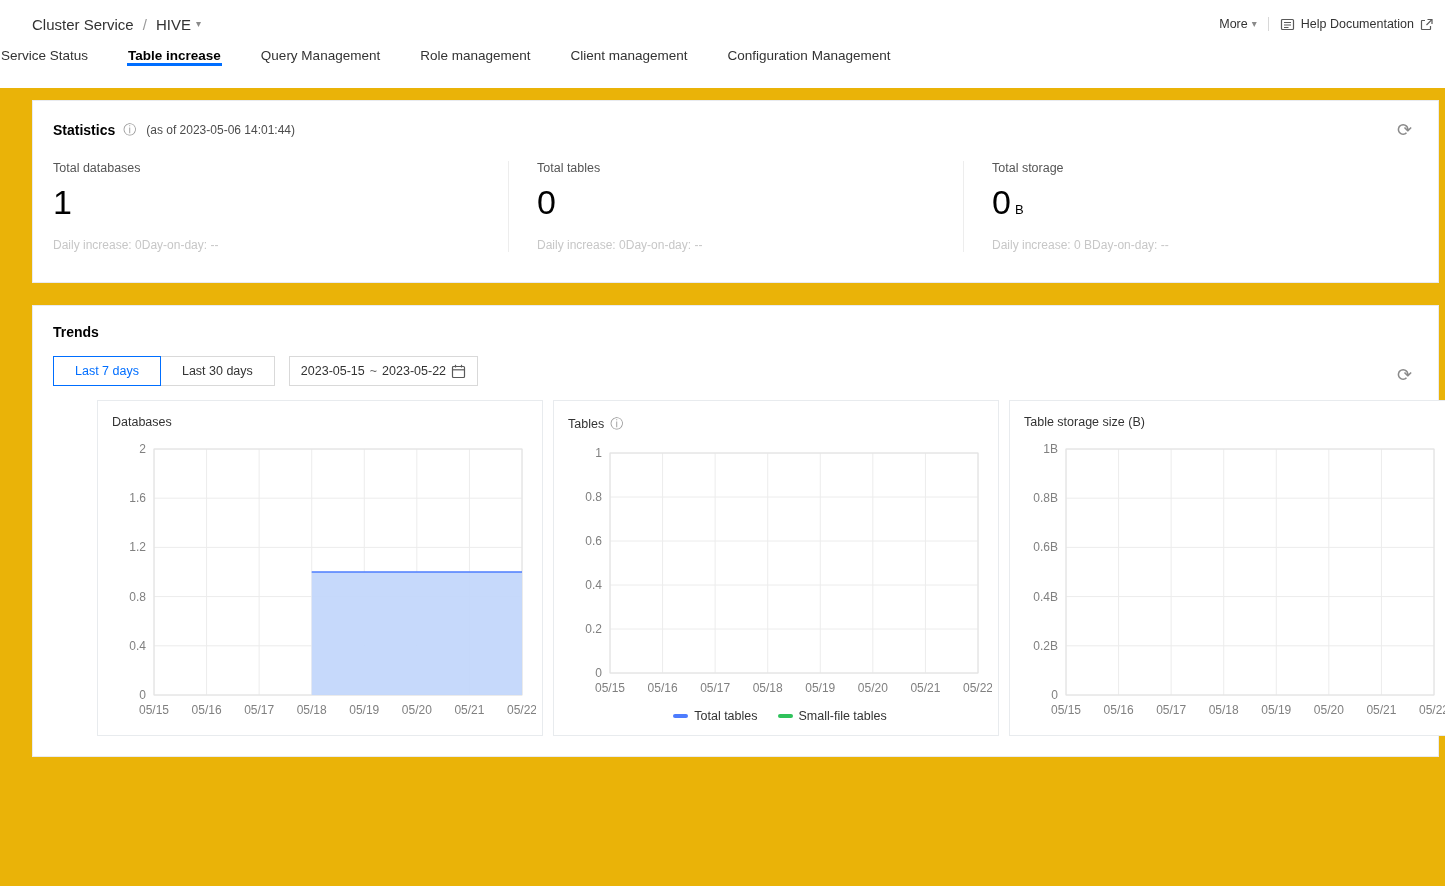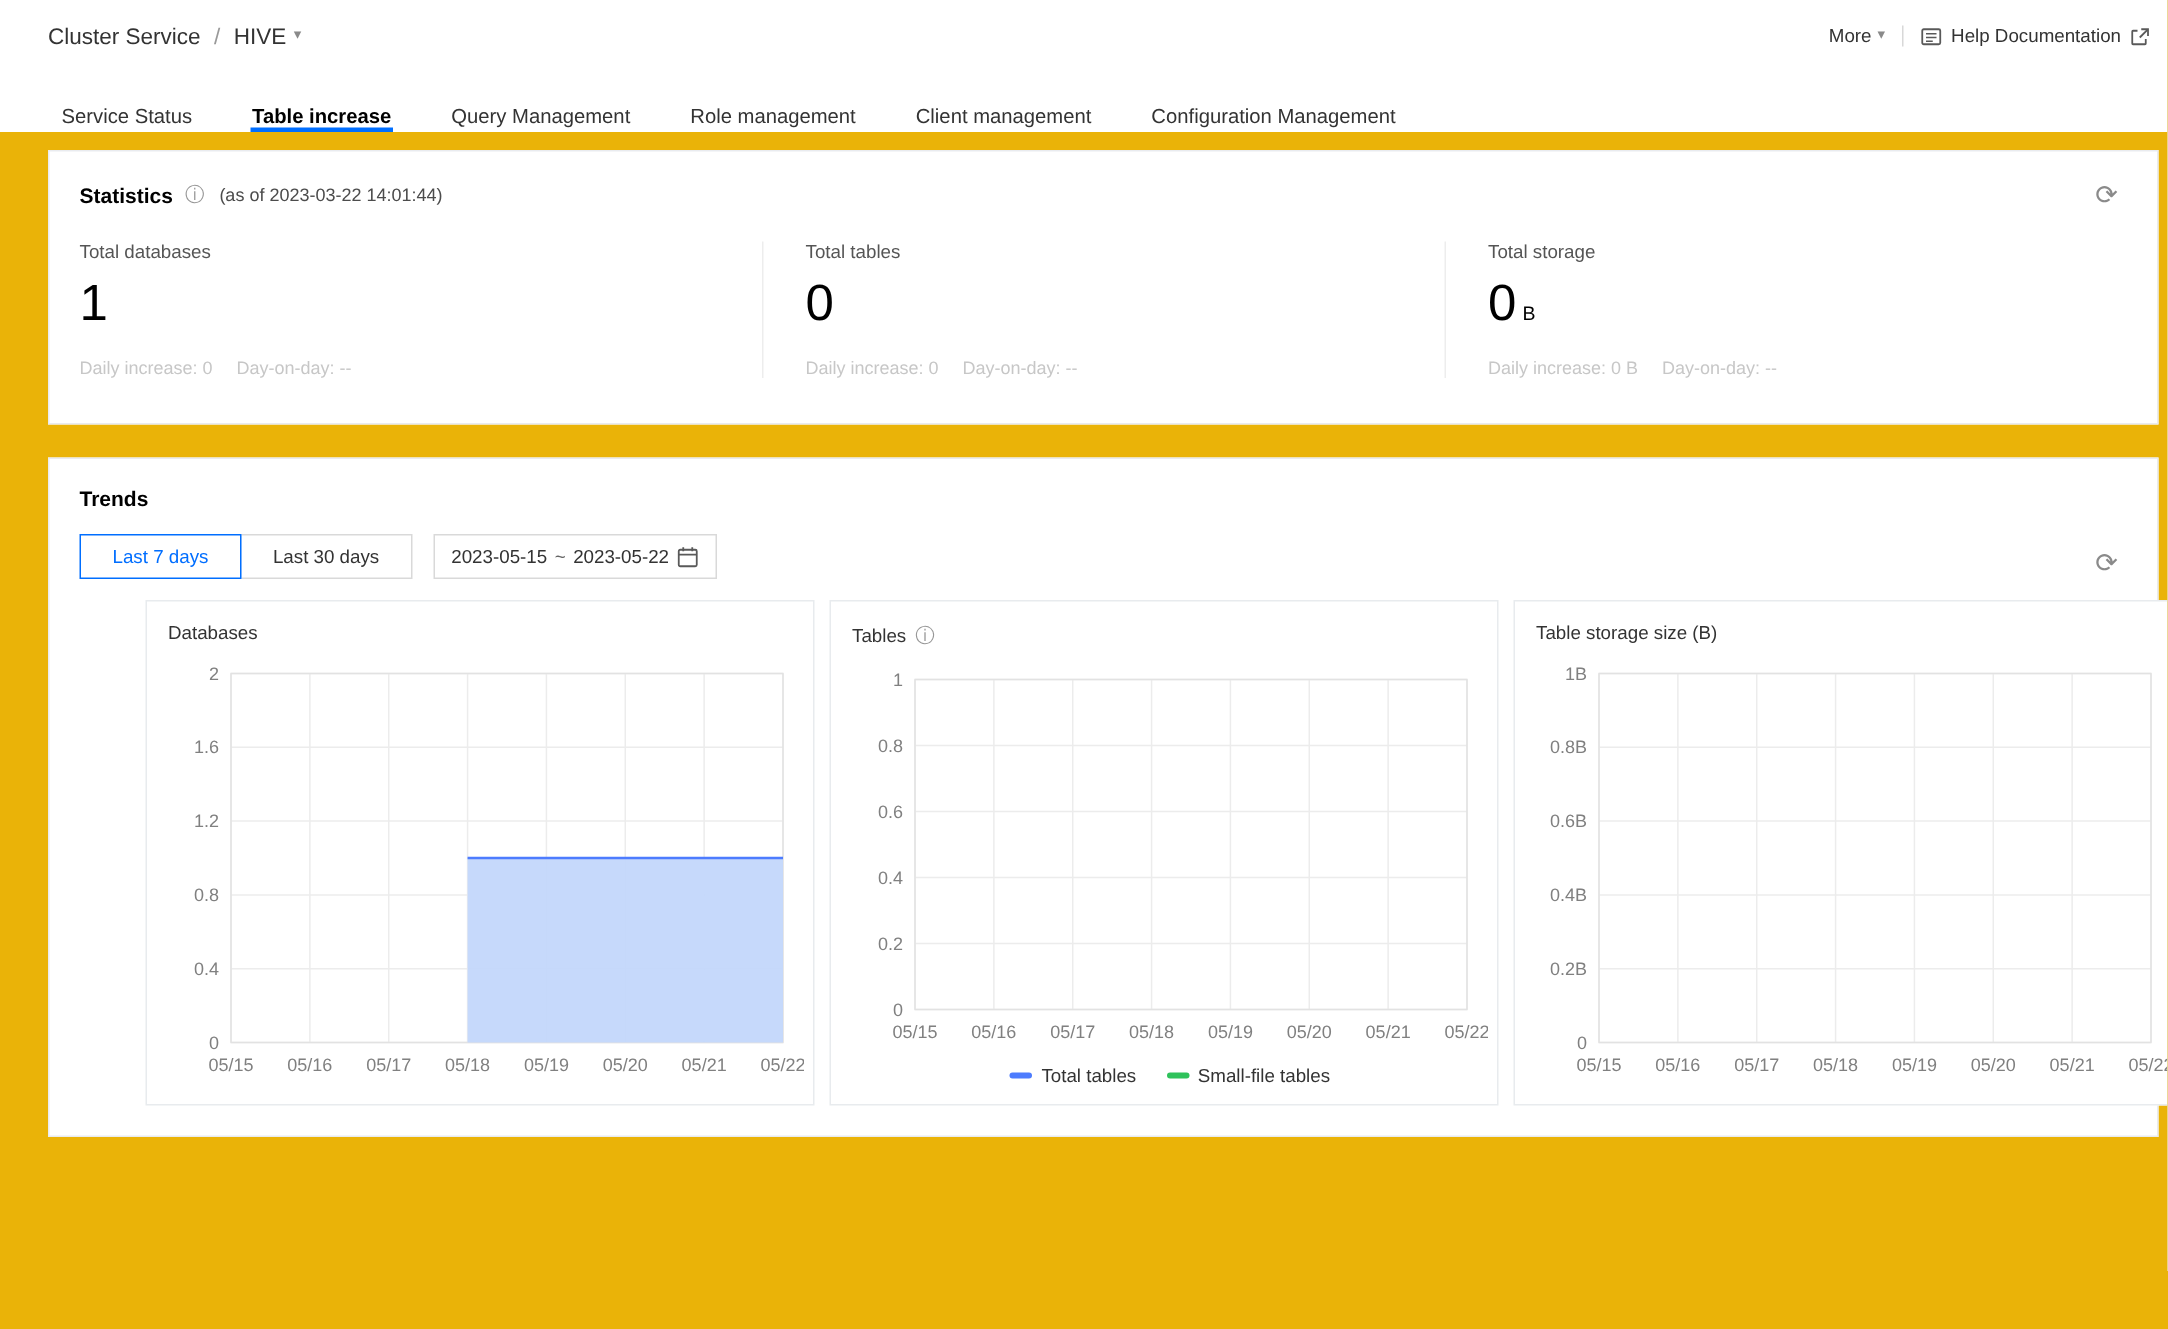--- a/index.html
+++ b/index.html
@@ -14,41 +14,41 @@
   .bc-sep { color:#999; }
   .bc-current { cursor:pointer; display:flex; align-items:center; gap:5px; }
   .caret { color:#8a8a8a; font-size:10px; line-height:1; }
   .top-actions { display:flex; align-items:center; gap:11px; font-size:12.5px; color:#333; }
   .more-menu { cursor:pointer; display:flex; align-items:center; gap:4px; }
   .vdiv { width:1px; height:14px; background:#d8d8d8; }
   .help-link { display:flex; align-items:center; gap:6px; cursor:pointer; color:#333; }
   .icon-svg { display:inline-block; vertical-align:middle; }
 
   
-  .tabs { height:40px; background:#fff; display:flex; align-items:flex-end; padding-left:40px; flex:0 0 auto; }
+  .tabs { height:40px; background:#fff; display:flex; align-items:flex-start; flex:0 0 auto; }
   .tab { display:flex; align-items:center; margin-right:38px; font-size:13.5px; color:#333; cursor:pointer; border-bottom:3px solid transparent; padding:0 1px; }
   .tab.active { font-weight:bold; color:#000; border-bottom-color:var(--accent,#006eff); }
 
   
   .content { flex:1; padding:12px 6px 8px 32px; overflow:hidden; }
   .card { background:#fff; border:1px solid #e9ebef; margin-bottom:22px; }
 
   
   .stats-card { padding:18px 20px 30px 20px; }
   .card-head { display:flex; align-items:center; gap:8px; }
   .card-title { font-weight:bold; font-size:14px; color:#000; }
   .info-icon { color:#979797; font-size:13px; }
   .asof { font-size:12px; color:#4c4c4c; margin-left:2px; }
   .refresh-btn { margin-left:auto; background:none; border:none; color:#8a8a8a; font-size:18px; cursor:pointer; line-height:1; padding:2px 6px; }
   .metrics { display:grid; grid-template-columns:1fr 1fr 1fr; margin-top:20px; }
   .metric + .metric { border-left:1px solid #ededed; padding-left:28px; }
   .metric-label { font-size:12.5px; color:#555; }
   .metric-value { font-size:34px; color:#000; margin-top:8px; font-weight:400; }
   .metric-unit { font-size:13px; color:#000; margin-left:4px; }
-  .metric-detail { margin-top:16px; font-size:12px; color:#c7c7c7; display:flex; gap:16px; }
+  .metric-detail { margin-top:16px; font-size:12px; color:#c7c7c7; display:flex; }
   .access-time { margin-top:40px; }
   .access-label { font-size:12.5px; color:#333; }
   .no-data { margin-top:18px; font-size:12.5px; color:#c7c7c7; }
 
   
   .trends-card { padding:18px 20px 20px 20px; }
   .controls { display:flex; align-items:flex-end; margin:16px 0 14px 0; }
   .btn-group { display:flex; }
   .range-btn { height:30px; padding:0 21px; background:#fff; border:1px solid #d9d9d9; font-size:12.5px; color:#333; cursor:pointer; font-family:inherit; }
   .range-btn + .range-btn { margin-left:-1px; }
@@ -121,21 +121,21 @@
         <span>Configuration Management</span>
       </div>
   </nav>
 
   <main class="content">
 
     <section class="card stats-card">
       <div class="card-head">
         <span class="card-title">Statistics</span>
         <span class="info-icon">ⓘ</span>
-        <span class="asof">(as of 2023-03-22 14:01:44)</span>
+        <span class="asof">(as of 2023-05-06 14:01:44)</span>
         <button class="refresh-btn">⟳</button>
       </div>
 
       <div class="metrics">
         <div class="metric">
           <div class="metric-label">Total databases</div>
           <div class="metric-value"><span>1</span><span class="metric-unit"></span></div>
           <div class="metric-detail">
             <span>Daily increase: 0</span>
             <span>Day-on-day: --</span>

